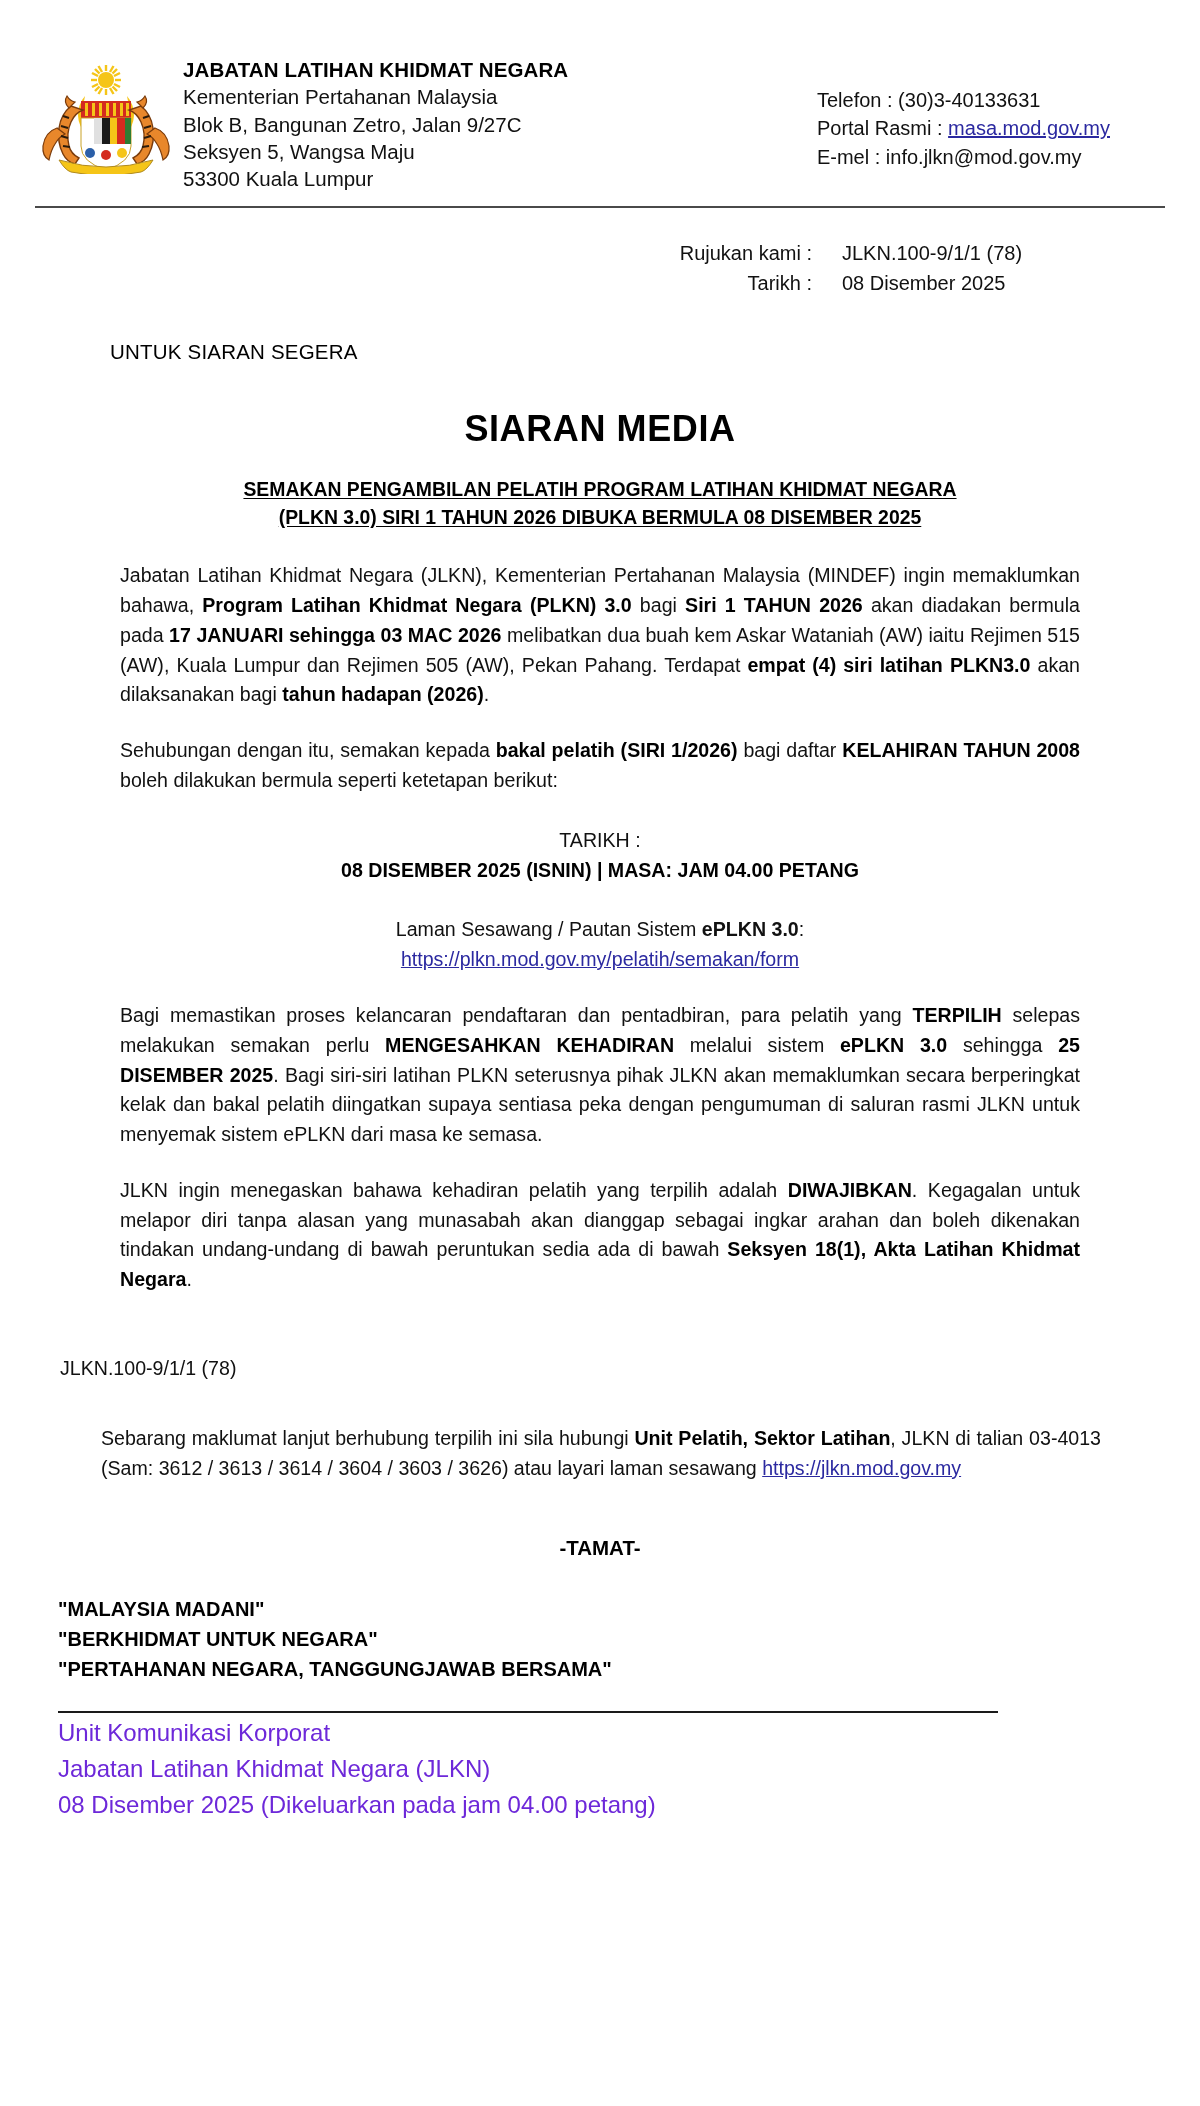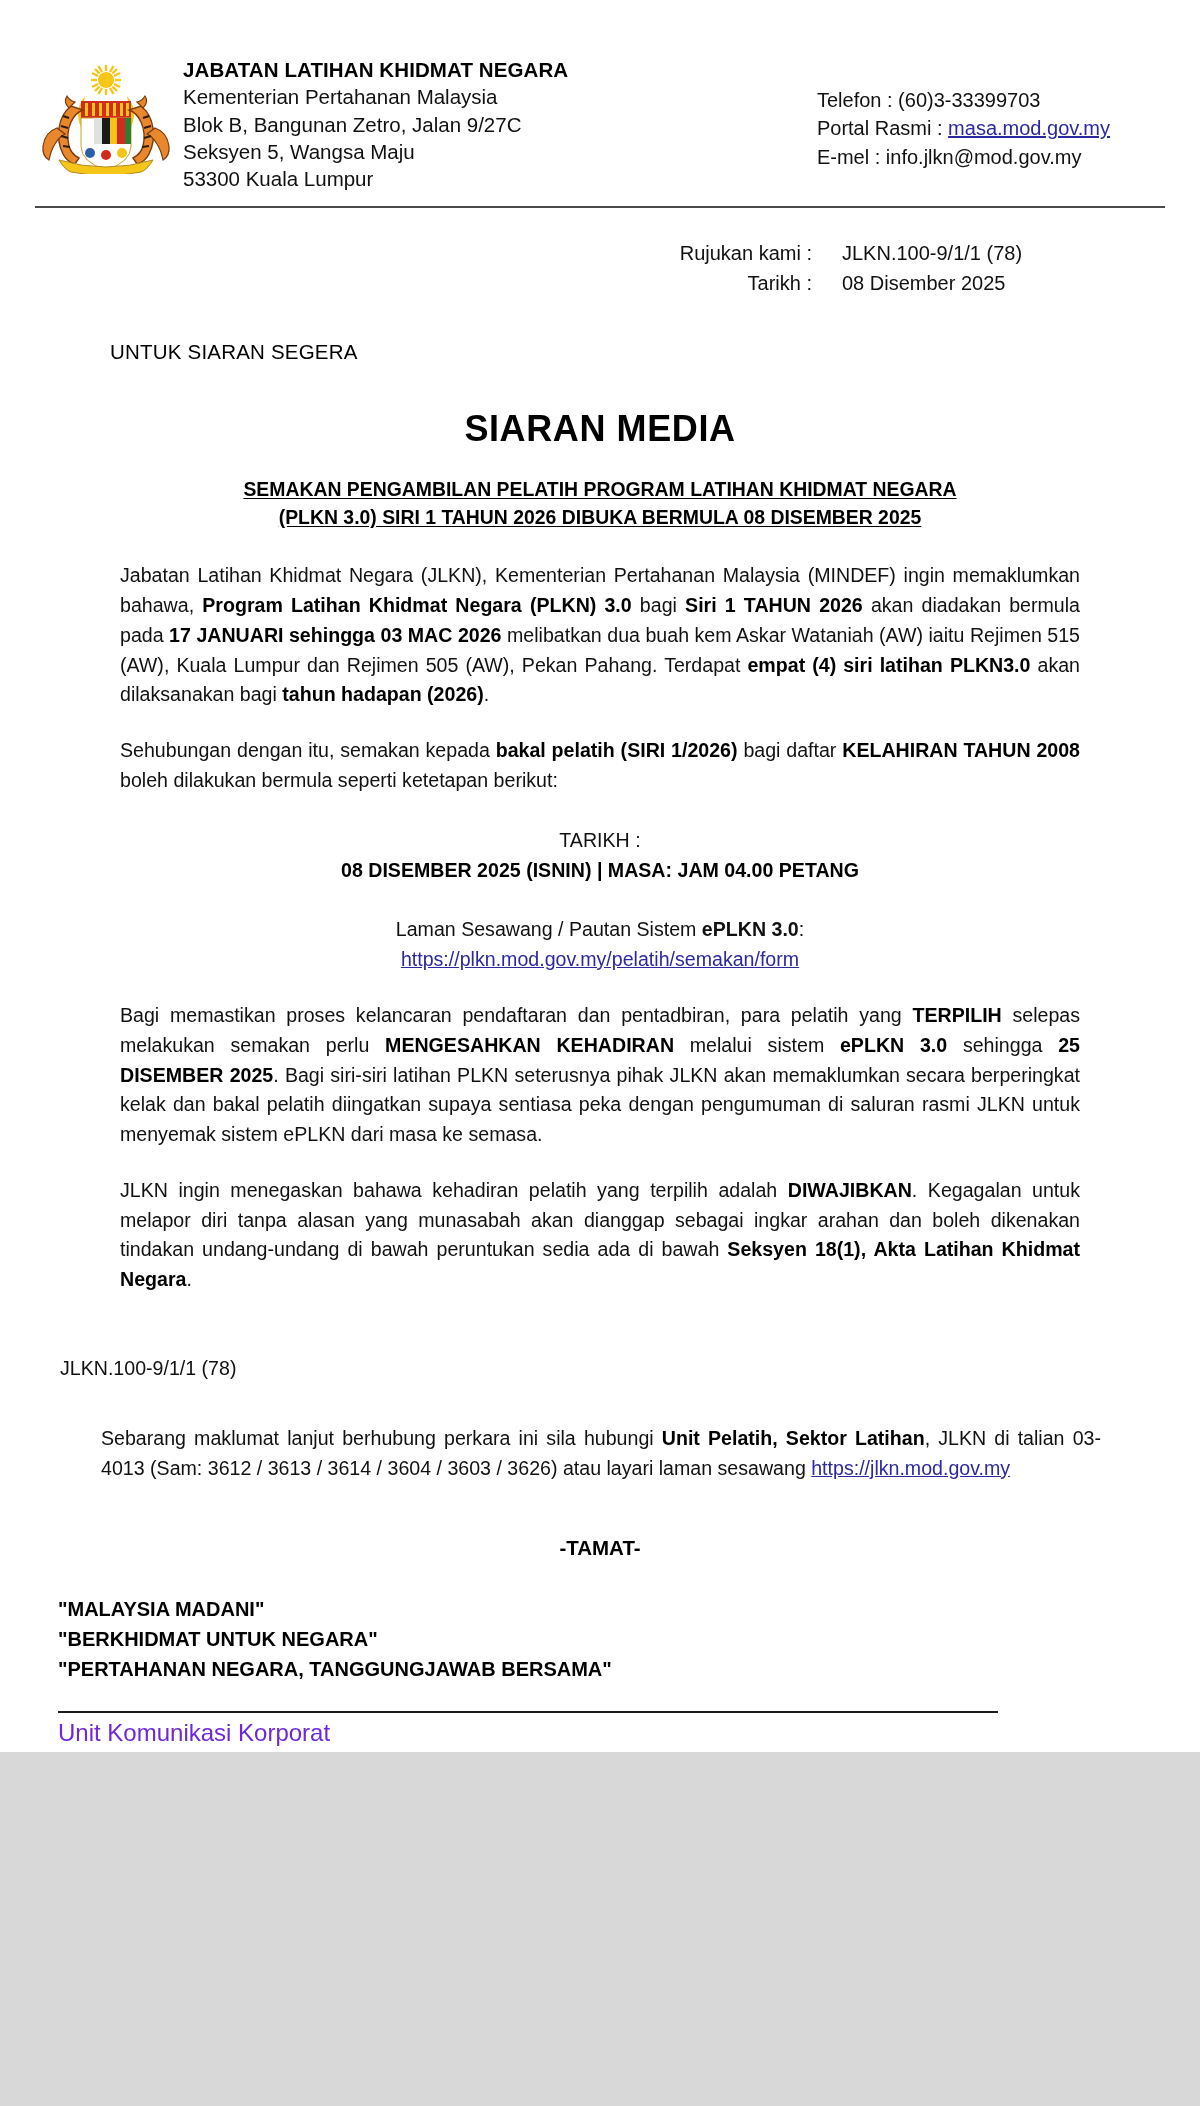--- a/index.html
+++ b/index.html
@@ -8,21 +8,21 @@
     padding: 0;
     background: #d8d8d8;
   }
   body {
     font-family: "Liberation Sans", sans-serif;
     -webkit-font-smoothing: antialiased;
   }
   .page {
     position: relative;
     width: 1200px;
-    height: 1752px;
+    height: 2106px;
     margin: 0 auto;
     background: #ffffff;
     box-sizing: border-box;
     padding: 0;
     overflow: hidden;
   }
   
   .letterhead {
     display: flex;
     align-items: flex-start;
@@ -288,21 +288,21 @@
 
     <div class="org-block">
       <div class="org-name">JABATAN LATIHAN KHIDMAT NEGARA</div>
       <div class="org-line">Kementerian Pertahanan Malaysia</div>
       <div class="org-line">Blok B, Bangunan Zetro, Jalan 9/27C</div>
       <div class="org-line">Seksyen 5, Wangsa Maju</div>
       <div class="org-line">53300 Kuala Lumpur</div>
     </div>
 
     <div class="contact-block">
-      <div class="contact-line">Telefon : (60)3-33399703</div>
+      <div class="contact-line">Telefon : (30)3-40133631</div>
       <div class="contact-line"><span>Portal Rasmi : </span><a class="link" href="#">masa.mod.gov.my</a></div>
       <div class="contact-line">E-mel : info.jlkn@mod.gov.my</div>
     </div>
   </div>
 
   <div class="rule-head"></div>
 
   <div class="refblock">
     <div class="refrow">
       <span class="lbl">Rujukan kami :</span>
@@ -342,21 +342,21 @@
     <p class="para"><span>Bagi memastikan proses kelancaran pendaftaran dan pentadbiran, para pelatih yang </span><b>TERPILIH</b><span> selepas melakukan semakan perlu </span><b>MENGESAHKAN KEHADIRAN</b><span> melalui sistem </span><b>ePLKN 3.0</b><span> sehingga </span><b>25 DISEMBER 2025</b><span>. Bagi siri-siri latihan PLKN seterusnya pihak JLKN akan memaklumkan secara berperingkat kelak dan bakal pelatih diingatkan supaya sentiasa peka dengan pengumuman di saluran rasmi JLKN untuk menyemak sistem ePLKN dari masa ke semasa.</span></p>
 
     <p class="para"><span>JLKN ingin menegaskan bahawa kehadiran pelatih yang terpilih adalah </span><b>DIWAJIBKAN</b><span>. Kegagalan untuk melapor diri tanpa alasan yang munasabah akan dianggap sebagai ingkar arahan dan boleh dikenakan tindakan undang-undang di bawah peruntukan sedia ada di bawah </span><b>Seksyen 18(1), Akta Latihan Khidmat Negara</b><span>.</span></p>
 
   </div>
 
   <div class="spacer-lg"></div>
 
   <div class="refcode">JLKN.100-9/1/1 (78)</div>
 
-  <p class="footer-para"><span>Sebarang maklumat lanjut berhubung perkara ini sila hubungi </span><b>Unit Pelatih, Sektor Latihan</b><span>, JLKN di talian 03-4013 (Sam: 3612 / 3613 / 3614 / 3604 / 3603 / 3626) atau layari laman sesawang </span><a class="link" href="#">https://jlkn.mod.gov.my</a></p>
+  <p class="footer-para"><span>Sebarang maklumat lanjut berhubung terpilih ini sila hubungi </span><b>Unit Pelatih, Sektor Latihan</b><span>, JLKN di talian 03-4013 (Sam: 3612 / 3613 / 3614 / 3604 / 3603 / 3626) atau layari laman sesawang </span><a class="link" href="#">https://jlkn.mod.gov.my</a></p>
 
   <div class="tamat">-TAMAT-</div>
 
   <div class="slogans">
     <div>"MALAYSIA MADANI"</div>
     <div>"BERKHIDMAT UNTUK NEGARA"</div>
     <div>"PERTAHANAN NEGARA, TANGGUNGJAWAB BERSAMA"</div>
   </div>
 
   <div class="sign-rule"></div>

